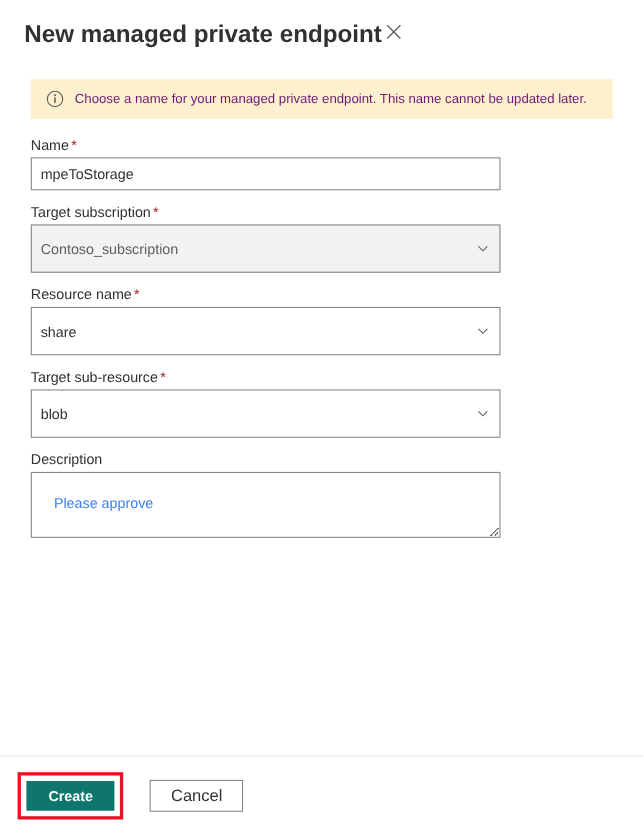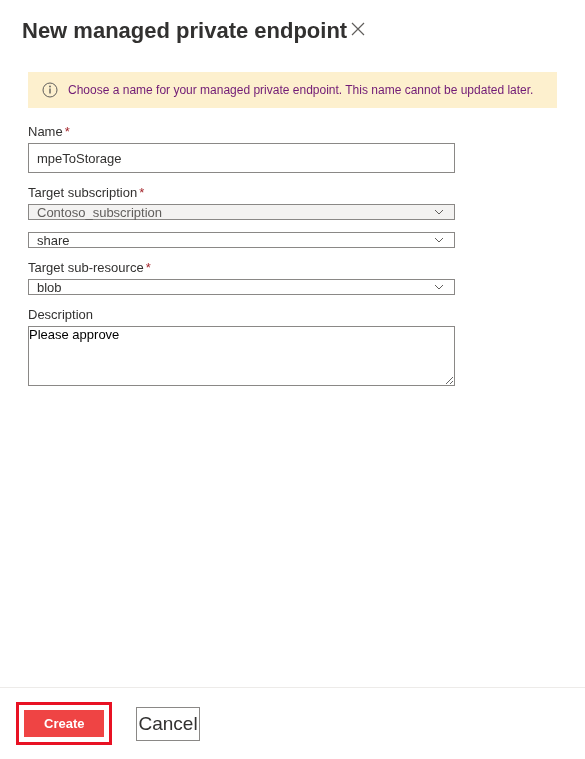--- a/index.html
+++ b/index.html
@@ -83,21 +83,21 @@
       font-family: inherit;
       color: #323130;
       background: #ffffff;
     }
     .select-wrapper {
       position: relative;
       width: 427px;
     }
     .select-display {
       width: 100%;
-      height: 16px;
+      height: 44px;
       border: 1px solid #8a8886;
       padding: 0 34px 0 8px;
       font-size: 13px;
       color: #323130;
       background: #ffffff;
       display: flex;
       align-items: center;
       cursor: pointer;
     }
     .select-disabled .select-display {
@@ -114,60 +114,60 @@
     }
     .chevron svg {
       width: 12px;
       height: 12px;
       display: block;
     }
     .textarea-input {
       width: 427px;
       height: 60px;
       border: 1px solid #8a8886;
-      padding: 0;
-      font-size: 13px;
-      font-family: inherit;
-      color: #000000;
+      padding: 20px;
+      font-size: 13px;
+      font-family: inherit;
+      color: #3b82f6;
       background: #ffffff;
       resize: both;
     }
     .footer {
       position: absolute;
       bottom: 0;
       left: 0;
       right: 0;
       border-top: 1px solid #edebe9;
       padding: 14px 16px;
       display: flex;
       gap: 24px;
       align-items: center;
     }
     .highlight-box {
       border: 3px solid #e81123;
       padding: 5px;
       display: inline-block;
     }
     .btn-primary {
-      background: #ef4444;
+      background: #0f766e;
       color: #ffffff;
       border: none;
       padding: 6px 20px;
       font-size: 13px;
       font-weight: 600;
       font-family: inherit;
       cursor: pointer;
       min-width: 80px;
     }
     .btn-secondary {
       background: #ffffff;
       color: #323130;
       border: 1px solid #8a8886;
-      padding: 5px 1px;
-      font-size: 19px;
+      padding: 5px 18px;
+      font-size: 15px;
       font-family: inherit;
       cursor: pointer;
     }
   </style>
 </head>
 <body>
 
 <div class="header">
   <h1>New managed private endpoint</h1>
   <button class="close-btn">
@@ -209,20 +209,23 @@
       <span class="chevron">
         <svg viewBox="0 0 12 12">
             <path d="M2 4 L6 8 L10 4" stroke="#605e5c" stroke-width="1" fill="none"></path>
           </svg>
       </span>
     </div>
   </div>
 
 
   <div class="field">
+    <label class="field-label">
+      <span>Resource name</span><span class="required">*</span>
+    </label>
     <div class="select-wrapper">
       <div class="select-display">
         <span>share</span>
       </div>
       <span class="chevron">
         <svg viewBox="0 0 12 12">
             <path d="M2 4 L6 8 L10 4" stroke="#605e5c" stroke-width="1" fill="none"></path>
           </svg>
       </span>
     </div>

